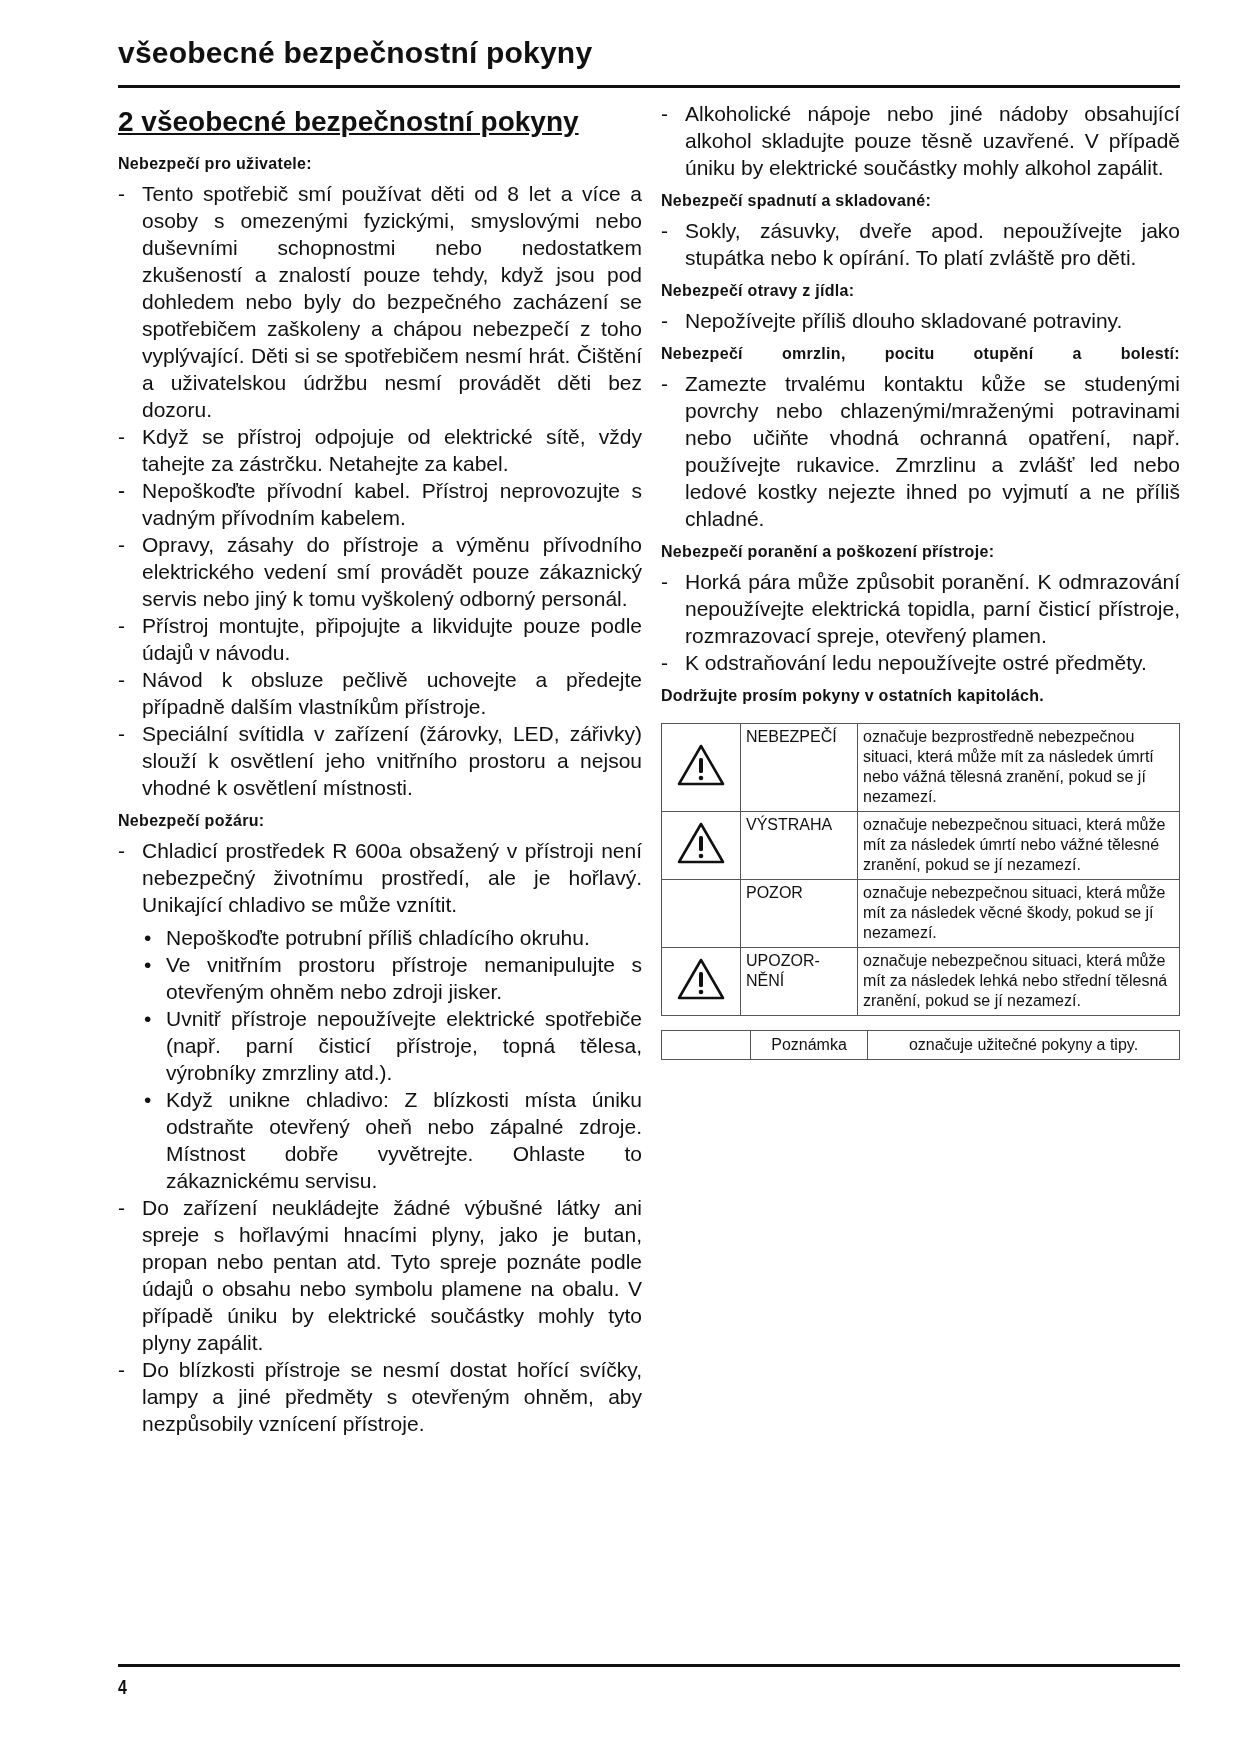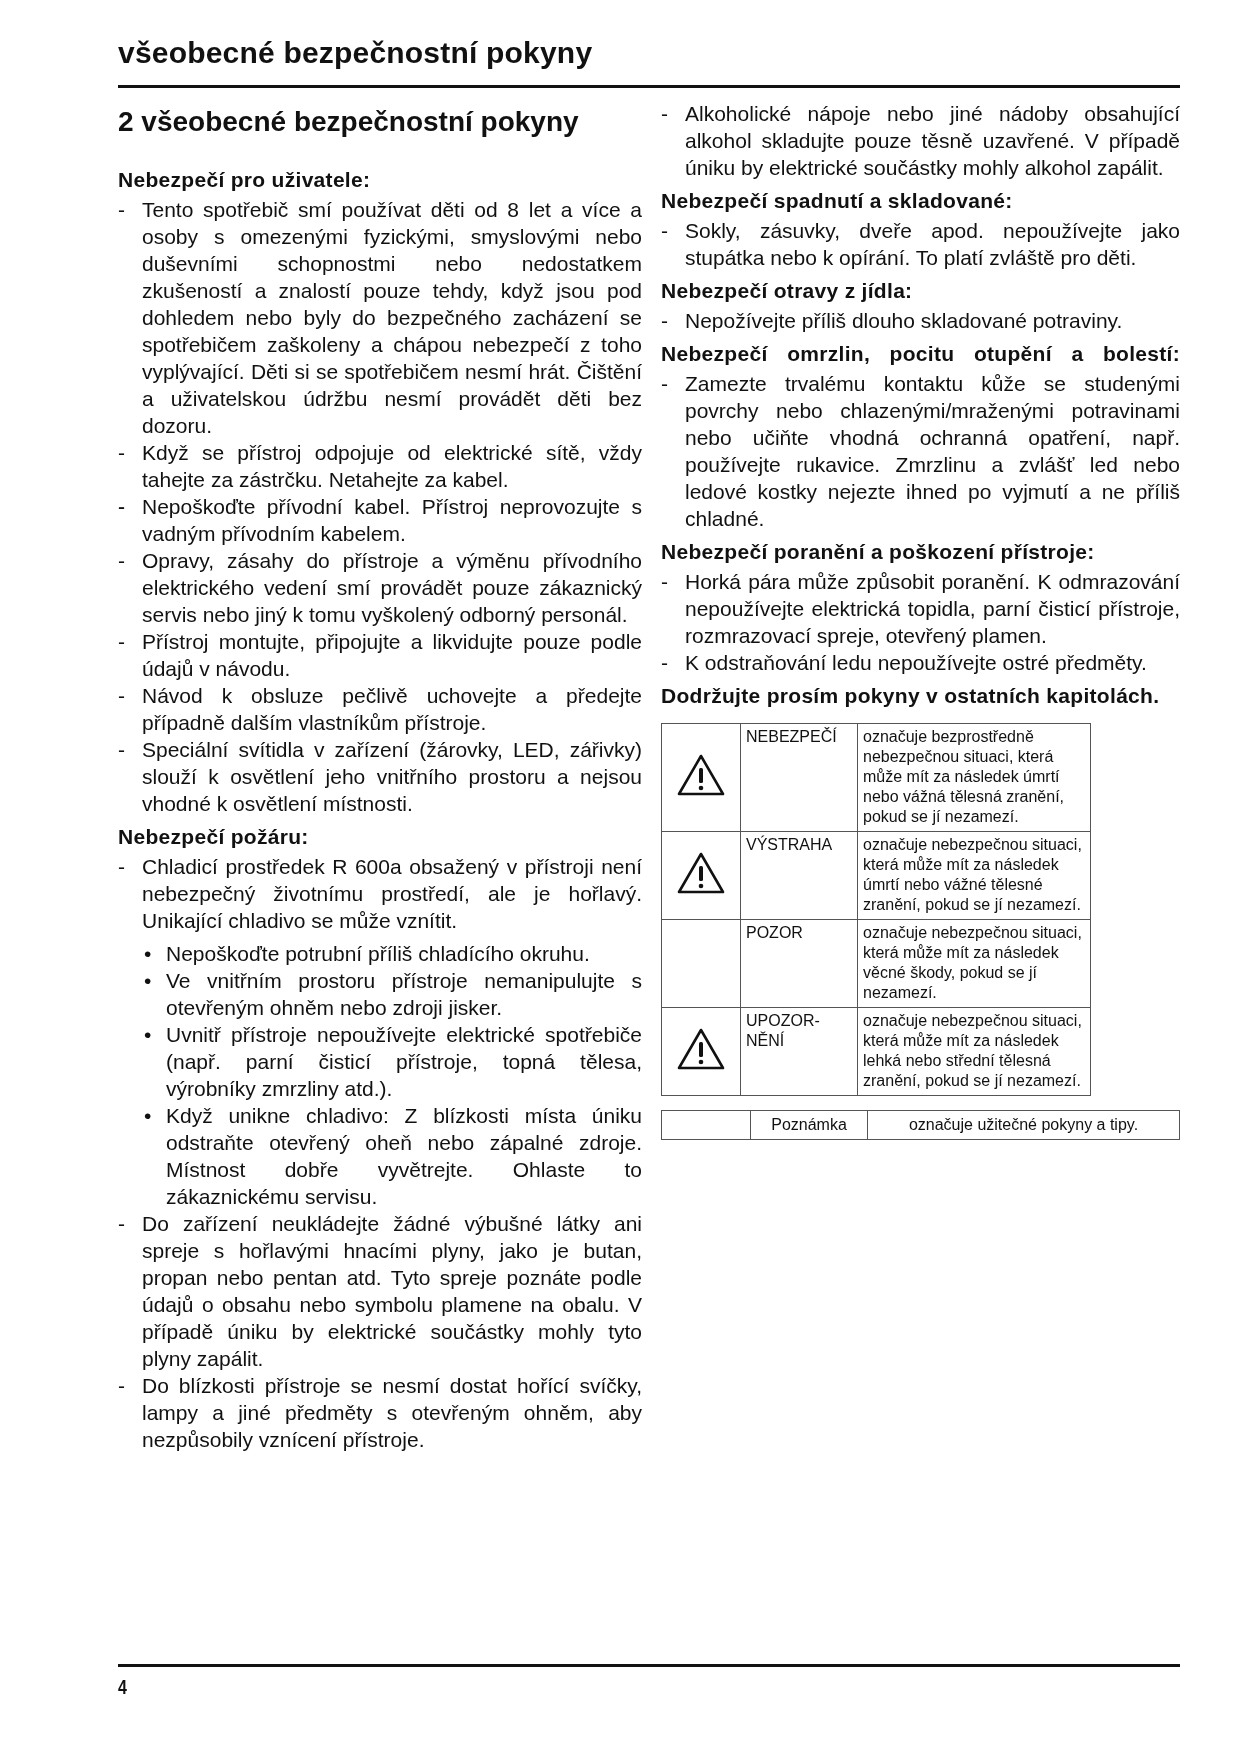--- a/index.html
+++ b/index.html
@@ -7,32 +7,32 @@
          font-family: "Liberation Sans", sans-serif; color: #111; }
   .running-title { position: absolute; left: 118px; top: 36px; font-size: 30px; font-weight: bold; letter-spacing: 0.2px; }
   .rule-top { position: absolute; left: 118px; top: 85px; width: 1062px; height: 3px; background: #111; }
   .rule-bottom { position: absolute; left: 118px; top: 1664px; width: 1062px; height: 3px; background: #111; }
   .page-number { position: absolute; left: 118px; top: 1676px; font-size: 20px; font-weight: bold; transform: scaleX(0.8); transform-origin: left; }
 
   .col { position: absolute; top: 100px; }
   .col-left { left: 118px; width: 524px; }
   .col-right { left: 661px; width: 519px; top: 100px; }
 
-  .section-title { font-size: 28px; font-weight: bold; margin: 4px 0 26px 0; line-height: 36px; }
-  .subhead { font-size: 21px; font-weight: bold; line-height: 27px; margin: 6px 0 3px 0; text-align: justify; letter-spacing: 0.3px; }
+  .section-title { font-size: 28px; font-weight: bold; margin: 4px 0 10px 0; line-height: 36px; text-decoration: underline; }
+  .subhead { font-size: 16px; font-weight: bold; line-height: 27px; margin: 6px 0 3px 0; text-align: justify; letter-spacing: 0.3px; }
   .subhead.justify-last { text-align-last: justify; }
 
   ul.dash { list-style: none; margin: 0; padding: 0; }
   ul.dash > li { position: relative; padding-left: 24px; font-size: 21px; line-height: 27px; text-align: justify; }
   ul.dash > li > .marker { position: absolute; left: 0; top: 0; }
   ul.bullets { list-style: none; margin: 6px 0 0 0; padding: 0; }
   ul.bullets > li { position: relative; padding-left: 24px; font-size: 21px; line-height: 27px; text-align: justify; }
   ul.bullets > li > .marker { position: absolute; left: 2px; top: 0; }
 
-  table.signal { border-collapse: collapse; width: 430px; margin-top: 14px; font-size: 16px; line-height: 20px; }
+  table.signal { border-collapse: collapse; width: 519px; margin-top: 14px; font-size: 16px; line-height: 20px; }
   table.signal td { border: 1px solid #555; vertical-align: top; padding: 3px 5px 4px 5px; }
   table.signal td.icon-cell { width: 78px; text-align: center; vertical-align: middle; padding: 0; }
   table.signal td.word-cell { width: 106px; }
   table.note { border-collapse: collapse; width: 519px; margin-top: 14px; font-size: 16px; line-height: 20px; text-align: center; }
   table.note td { border: 1px solid #555; vertical-align: top; padding: 4px 5px; }
   table.note td.icon-cell { width: 78px; }
   table.note td.word-cell { width: 106px; }
   .warn-svg { display: inline-block; width: 50px; height: 44px; }
 </style>
 </head>

